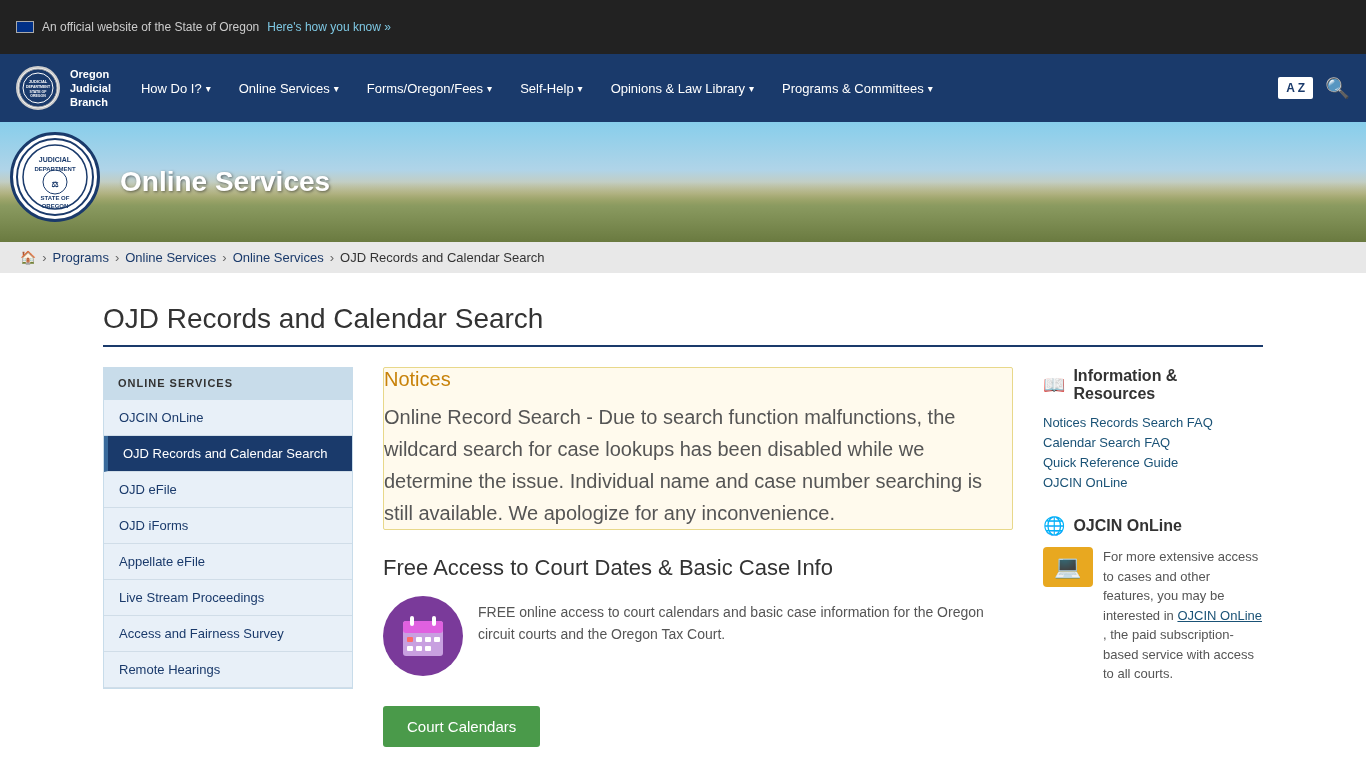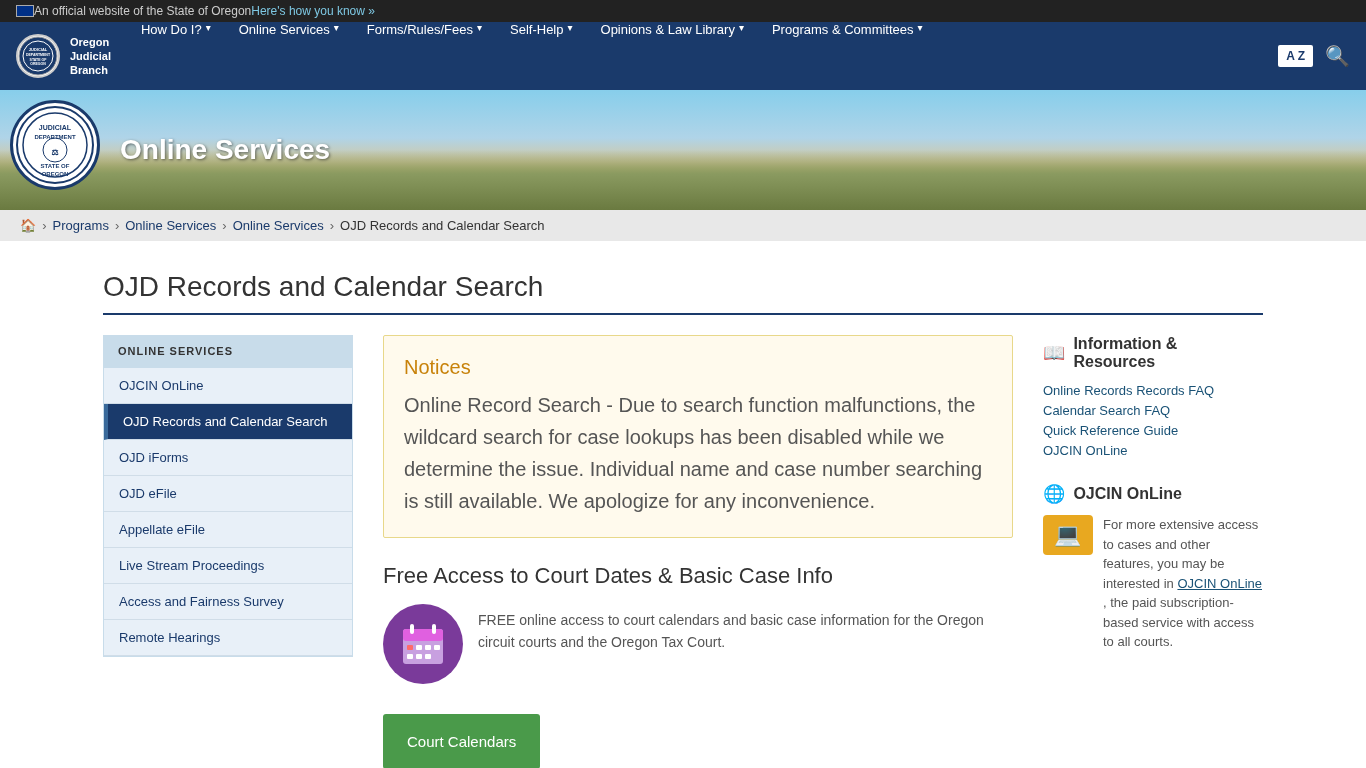--- a/index.html
+++ b/index.html
@@ -3,23 +3,24 @@
   <meta charset="utf-8">
   <style>
     * { margin: 0; padding: 0; box-sizing: border-box; }
     body { font-family: Arial, sans-serif; font-size: 14px; color: #333; background: #fff; }
 
     
     .top-banner {
       background: #222;
       color: #ccc;
       font-size: 12px;
-      padding: 4px 16px;
-      display: flex;
-      align-items: center;
+      padding: 20px 16px;
+      display: flex;
+      align-items: center;
+      gap: 8px;
     }
     .top-banner a { color: #7ec8e3; text-decoration: none; }
     .oregon-flag { width: 18px; height: 12px; background: #003087; display: inline-block; border: 1px solid #aaa; }
 
     
     .nav-bar {
       background: #1a3a6b;
       display: flex;
       align-items: stretch;
       min-height: 68px;
@@ -53,21 +54,21 @@
       line-height: 1.3;
       font-weight: bold;
     }
     .nav-links {
       display: flex;
       align-items: stretch;
       flex: 1;
     }
     .nav-item {
       display: flex;
-      align-items: flex-start;
+      align-items: center;
       padding: 0 14px;
       color: #fff;
       font-size: 13px;
       cursor: pointer;
       gap: 4px;
       white-space: nowrap;
       border: none;
       background: none;
       text-decoration: none;
       position: relative;
@@ -218,21 +219,20 @@
     
     .center-content {
       flex: 1;
       min-width: 0;
     }
 
     
     .notice-box {
       background: #fffaed;
       border: 1px solid #e8d88a;
-      padding: 20px;
       margin-bottom: 25px;
       border-radius: 2px;
     }
     .notice-title {
       color: #c8820a;
       font-size: 20px;
       margin-bottom: 10px;
     }
     .notice-text {
       color: #555;
@@ -268,21 +268,21 @@
       font-size: 14px;
       color: #555;
       line-height: 1.6;
       padding-top: 5px;
     }
 
     .btn-green {
       background: #4a9a4a;
       color: #fff;
       border: none;
-      padding: 19px 24px;
+      padding: 12px 24px;
       font-size: 15px;
       cursor: pointer;
       border-radius: 3px;
       margin-top: 10px;
     }
 
     
     .right-sidebar {
       width: 220px;
       flex-shrink: 0;
@@ -375,21 +375,21 @@
   <div class="nav-links">
     <a class="nav-item" href="#">
       <span>How Do I?</span>
       <span class="chevron">▾</span>
     </a>
     <a class="nav-item" href="#">
       <span>Online Services</span>
       <span class="chevron">▾</span>
     </a>
     <a class="nav-item" href="#">
-      <span>Forms/Rules/Fees</span>
+      <span>Forms/Oregon/Fees</span>
       <span class="chevron">▾</span>
     </a>
     <a class="nav-item" href="#">
       <span>Self-Help</span>
       <span class="chevron">▾</span>
     </a>
     <a class="nav-item" href="#">
       <span>Opinions &amp; Law Library</span>
       <span class="chevron">▾</span>
     </a>
@@ -437,22 +437,22 @@
 <div class="main-content">
   <h1 class="page-title">OJD Records and Calendar Search</h1>
 
   <div class="content-layout">
 
     <div class="sidebar">
       <div class="sidebar-heading">ONLINE SERVICES</div>
       <div class="sidebar-links">
         <a href="#" class="sidebar-link">OJCIN OnLine</a>
         <a href="#" class="sidebar-link active">OJD Records and Calendar Search</a>
+        <a href="#" class="sidebar-link">OJD eFile</a>
         <a href="#" class="sidebar-link">OJD iForms</a>
-        <a href="#" class="sidebar-link">OJD eFile</a>
         <a href="#" class="sidebar-link">Appellate eFile</a>
         <a href="#" class="sidebar-link">Live Stream Proceedings</a>
         <a href="#" class="sidebar-link">Access and Fairness Survey</a>
         <a href="#" class="sidebar-link">Remote Hearings</a>
       </div>
     </div>
 
     <div class="center-content">
       
       <div class="notice-box">
@@ -483,21 +483,21 @@
       <button class="btn-green">Court Calendars</button>
     </div>
 
     <div class="right-sidebar">
       <div class="right-section">
         <div class="right-section-title">
           <span class="icon-book">📖</span>
           <span>Information &amp; Resources</span>
         </div>
         <div class="right-links">
-          <a href="#">Online Records Records FAQ</a>
+          <a href="#">Notices Records Search FAQ</a>
           <a href="#">Calendar Search FAQ</a>
           <a href="#">Quick Reference Guide</a>
           <a href="#">OJCIN OnLine</a>
         </div>
       </div>
 
       <div class="ojcin-section">
         <div class="ojcin-title">
           <span class="globe-icon">🌐</span>
           <span>OJCIN OnLine</span>

